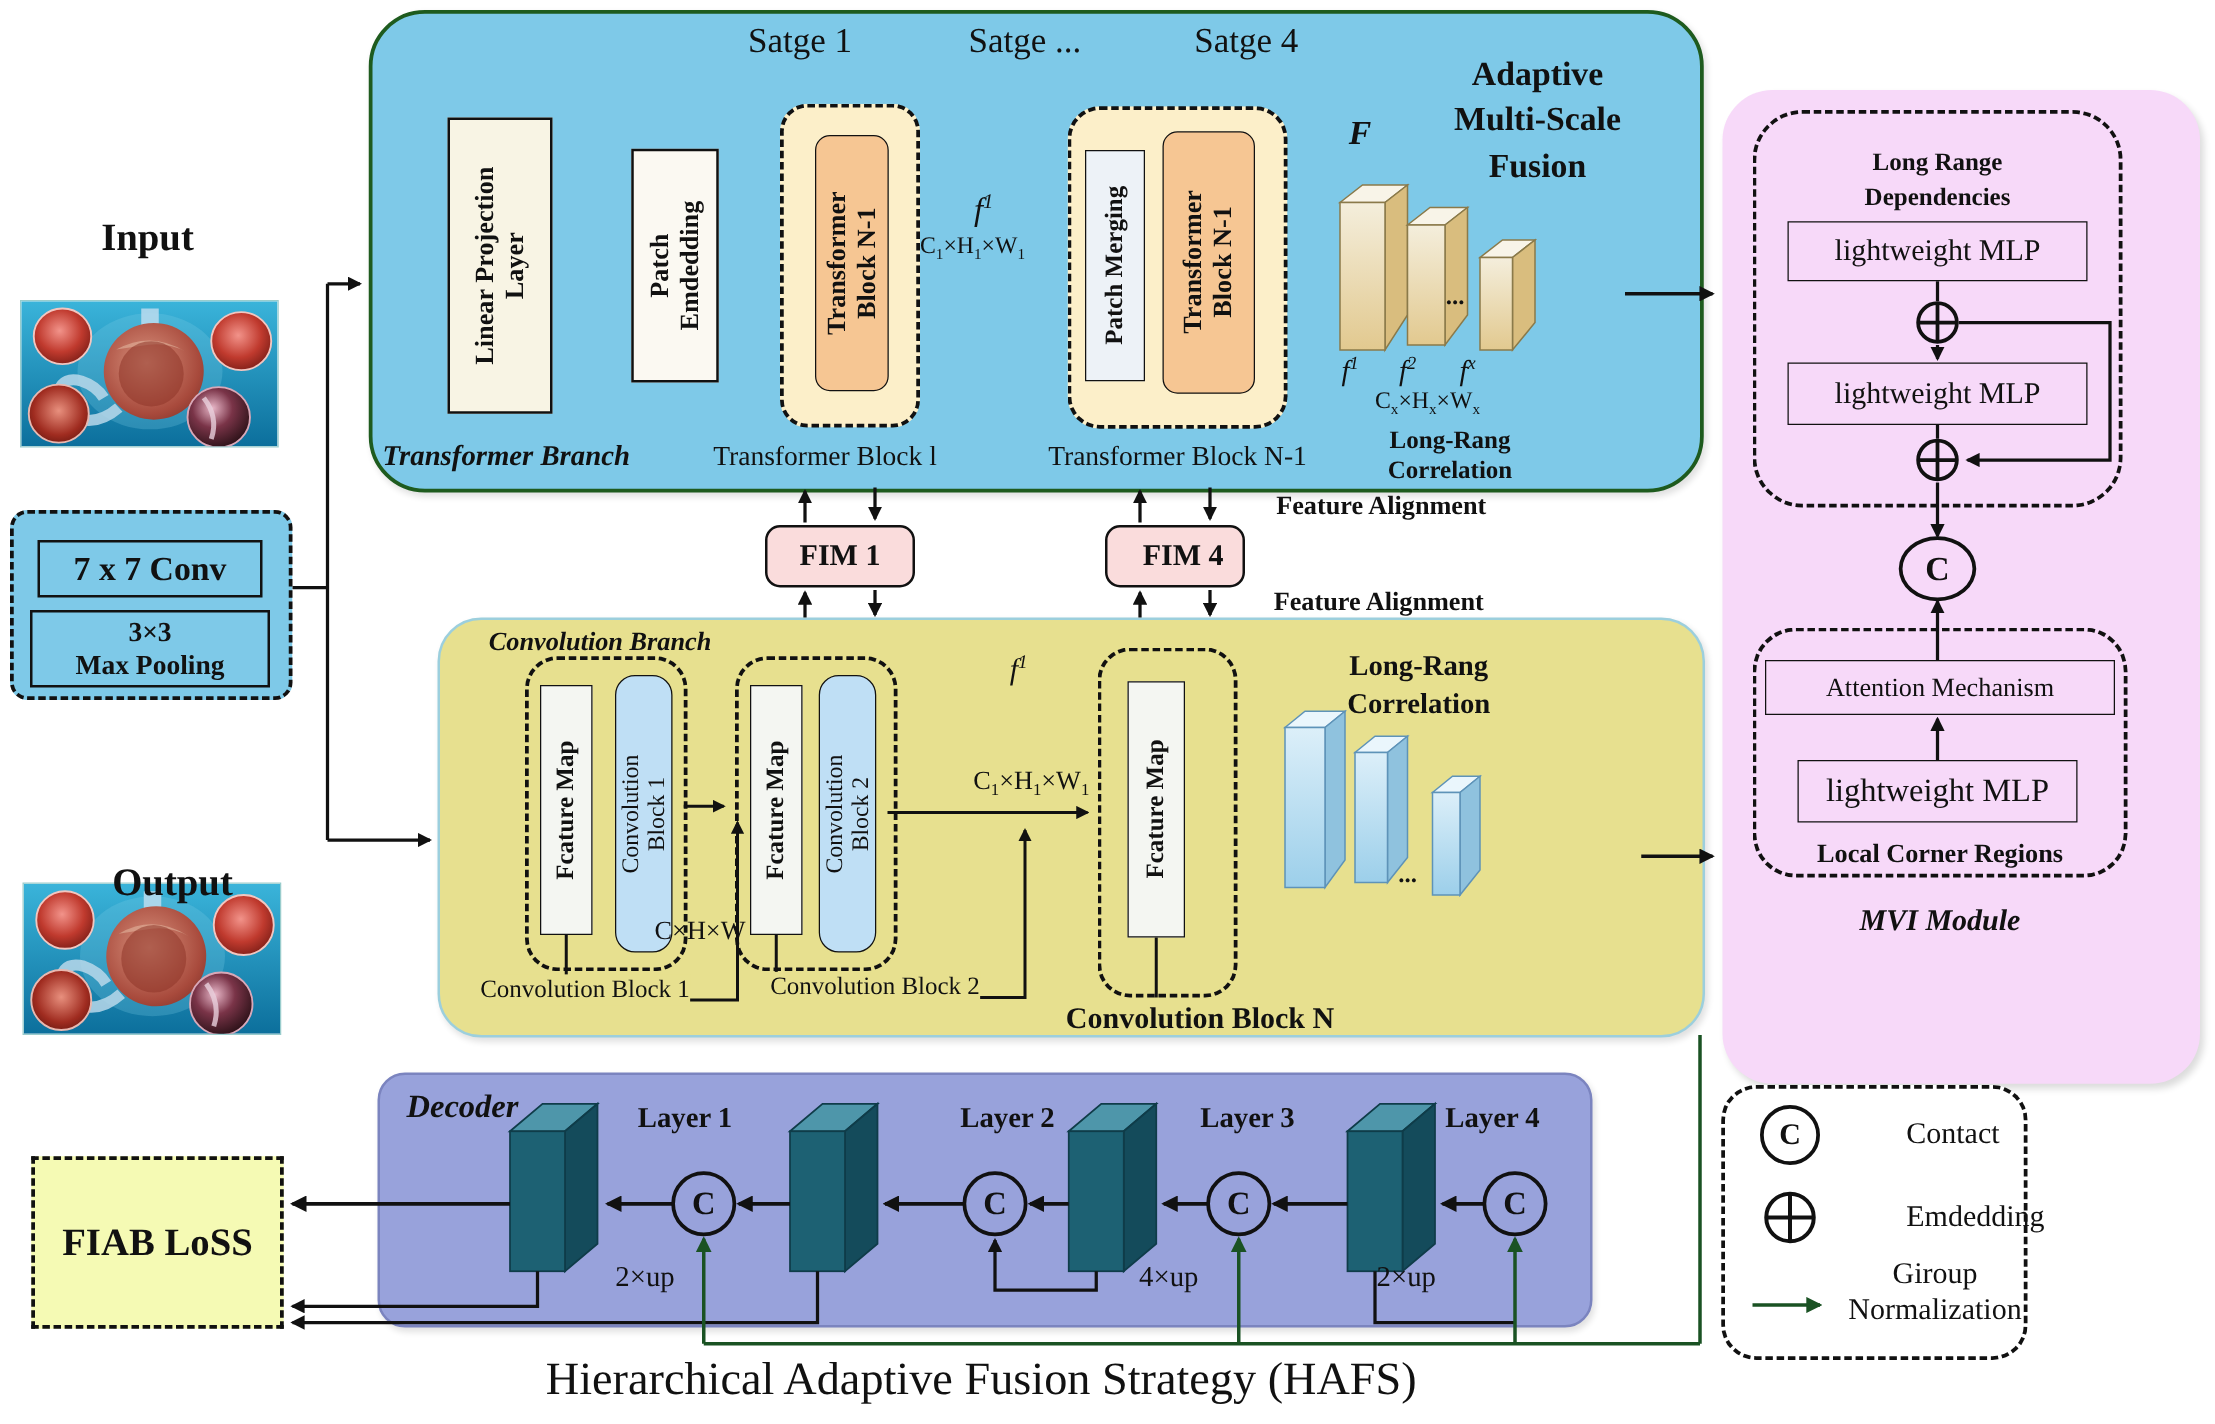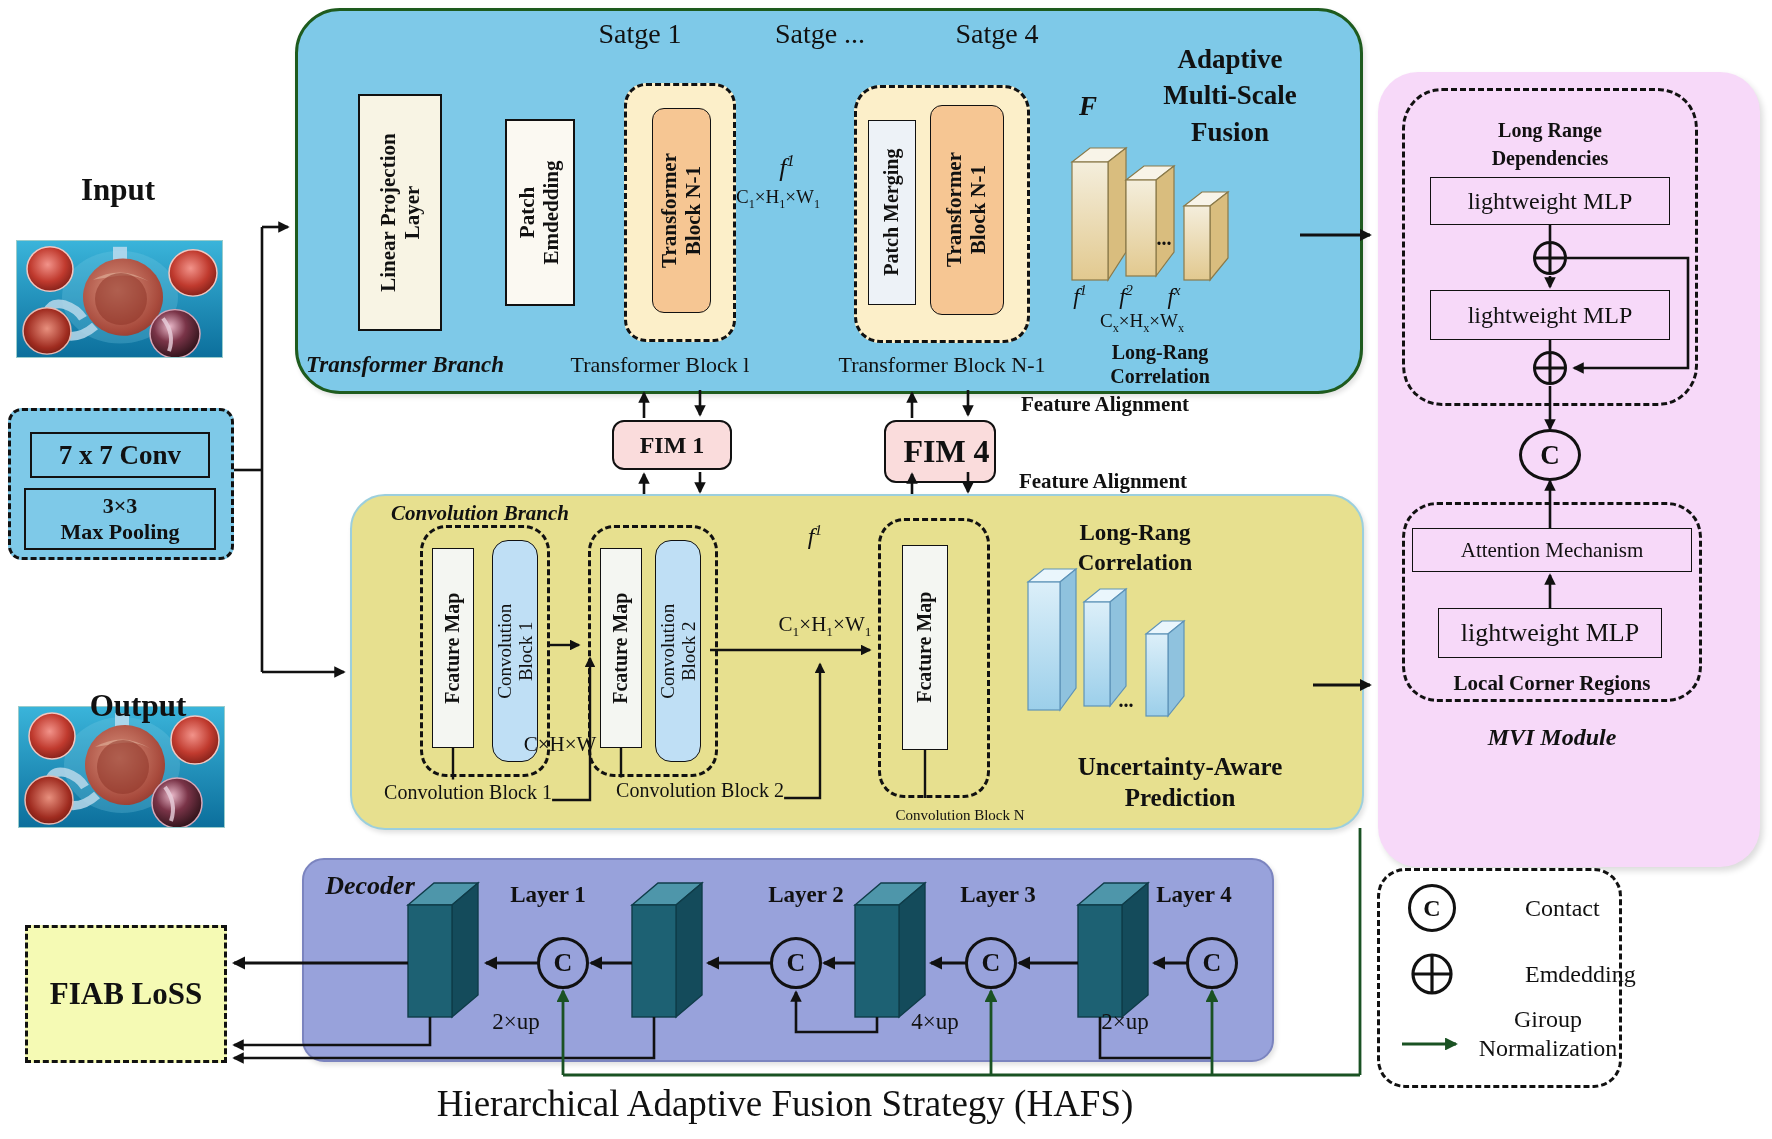--- a/index.html
+++ b/index.html
@@ -168,21 +168,21 @@
   <div class="lbl it" style="left:1174px;top:297px;font-size:23px;">f<sup>x</sup></div>
   <div class="lbl" style="left:1142px;top:321px;font-size:19px;">C<sub>x</sub>×H<sub>x</sub>×W<sub>x</sub></div>
   <div class="lbl b" style="left:1160px;top:364px;font-size:20px;line-height:1.2;">Long-Rang
 Correlation</div>
 
   <div class="lbl b it" style="left:405px;top:365px;font-size:23px;">Transformer Branch</div>
   <div class="lbl" style="left:660px;top:365px;font-size:22px;">Transformer Block l</div>
   <div class="lbl" style="left:942px;top:365px;font-size:22px;">Transformer Block N-1</div>
 
   <div class="hbox b" style="left:612px;top:420px;width:120px;height:50px;background:#FADCDC;border-radius:12px;font-size:24px;">FIM 1</div>
-  <div class="hbox b" style="left:884px;top:420px;width:112px;height:63px;background:#FADCDC;border-radius:12px;font-size:32px;padding-left:13px;">FIM 4</div>
+  <div class="hbox b" style="left:884px;top:420px;width:112px;height:50px;background:#FADCDC;border-radius:12px;font-size:24px;padding-left:13px;">FIM 4</div>
   <div class="lbl b" style="left:1105px;top:404px;font-size:21px;">Feature Alignment</div>
   <div class="lbl b" style="left:1103px;top:481px;font-size:21px;">Feature Alignment</div>
 
   <div class="lbl b it" style="left:480px;top:513px;font-size:21px;">Convolution Branch</div>
 
   <div class="dash" style="left:420px;top:525px;width:130px;height:252px;border-radius:26px;"></div>
   <div class="vbox" style="left:432px;top:548px;width:42px;height:200px;background:#F4F6F2;border-width:1.8px;">
     <span class="vtext b" style="font-size:20px;">Fcature Map</span>
   </div>
   <div class="vbox" style="left:492px;top:540px;width:46px;height:222px;background:#BFDFF5;border-radius:16px;border-width:1.8px;">
@@ -203,27 +203,25 @@
   </div>
   <div class="lbl" style="left:700px;top:790px;font-size:20px;background:#E7E08F;">Convolution Block 2</div>
 
   <div class="lbl it" style="left:815px;top:536px;font-size:24px;">f<sup>1</sup></div>
   <div class="lbl" style="left:825px;top:624px;font-size:21px;">C<sub>1</sub>×H<sub>1</sub>×W<sub>1</sub></div>
 
   <div class="dash" style="left:878px;top:518px;width:112px;height:280px;border-radius:26px;"></div>
   <div class="vbox" style="left:902px;top:545px;width:46px;height:205px;background:#F4F6F2;border-width:1.8px;">
     <span class="vtext b" style="font-size:20px;">Fcature Map</span>
   </div>
-  <div class="lbl" style="left:960px;top:815px;font-size:15px;">Convolution Block N</div>
+  <div class="lbl" style="left:960px;top:815px;font-size:24px;font-weight:bold;">Convolution Block N</div>
 
   <div class="lbl b" style="left:1135px;top:548px;font-size:23px;line-height:1.3;">Long-Rang
 Correlation</div>
   <div class="lbl b" style="left:1126px;top:700px;font-size:20px;">...</div>
-  <div class="lbl b" style="left:1180px;top:782px;font-size:25px;line-height:1.25;">Uncertainty-Aware
-Prediction</div>
 
   <div class="dash" style="left:1402px;top:88px;width:296px;height:318px;border-radius:40px;"></div>
   <div class="lbl b" style="left:1550px;top:144px;font-size:20px;line-height:1.4;">Long Range
 Dependencies</div>
   <div class="hbox" style="left:1430px;top:177px;width:240px;height:48px;background:transparent;font-size:24px;border-width:1.8px;">lightweight MLP</div>
   <div class="plus" style="left:1550px;top:258px;">
     <svg width="38" height="38">
         <circle cx="19" cy="19" r="15.5" fill="none" stroke="#111" stroke-width="3"></circle>
         <line x1="19" y1="3.5" x2="19" y2="34.5" stroke="#111" stroke-width="3"></line>
         <line x1="3.5" y1="19" x2="34.5" y2="19" stroke="#111" stroke-width="3"></line>

